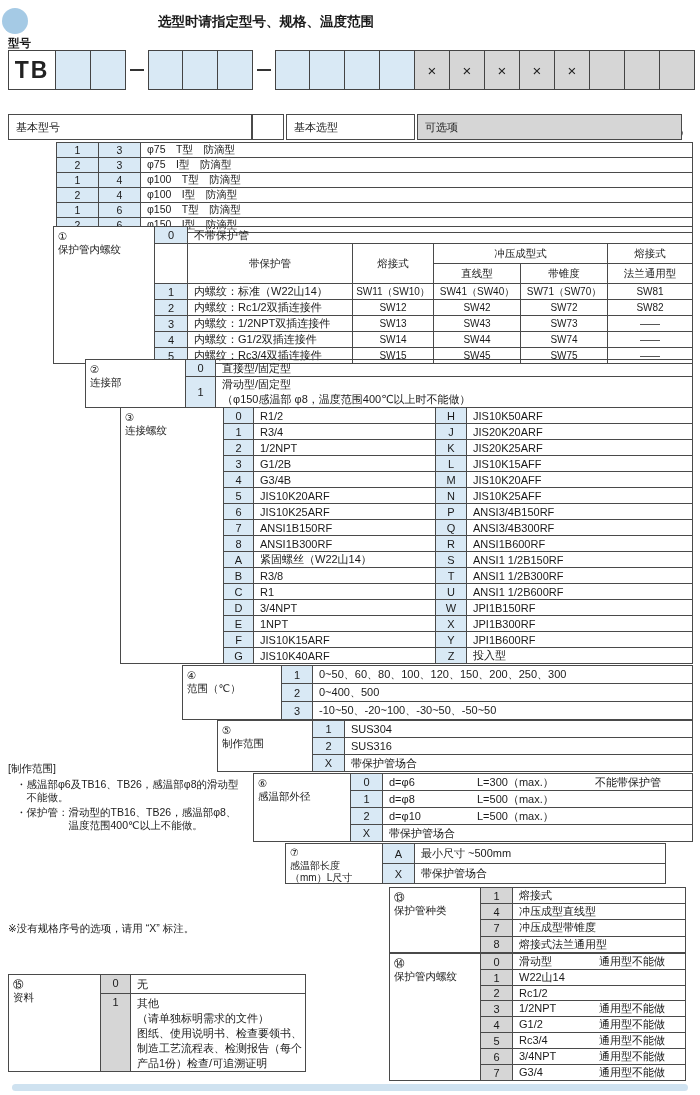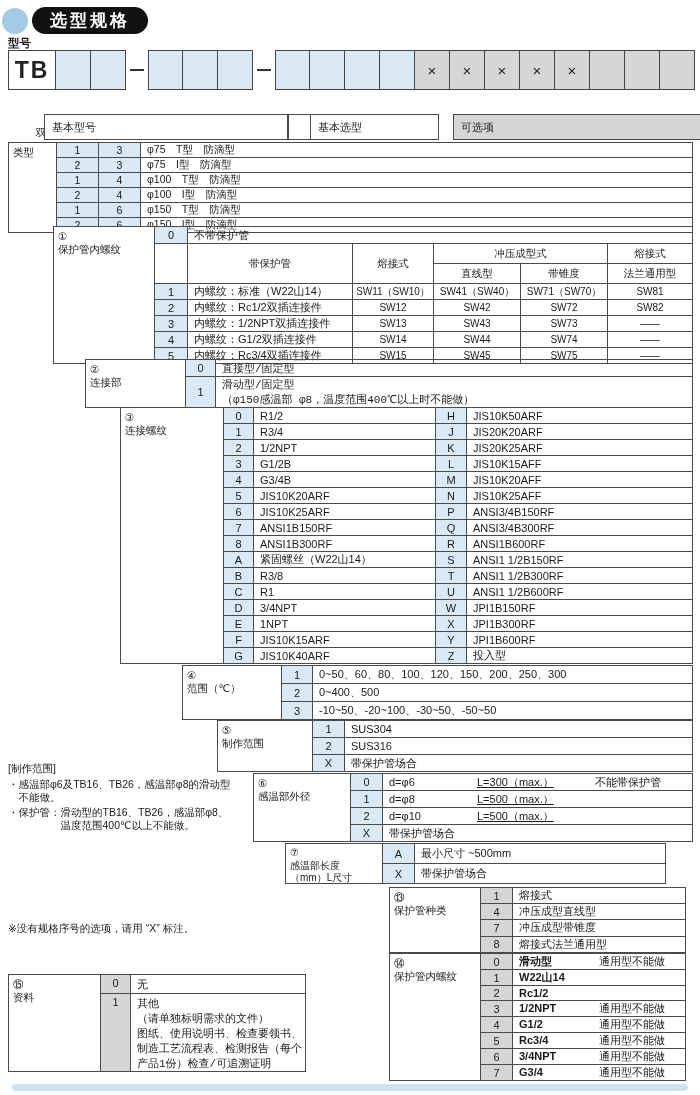--- a/index.html
+++ b/index.html
@@ -25,68 +25,68 @@
   .mb.blue{background:#d9e9f5;}
   .mb.gray{background:#d6d6d6;}
   .mdash{width:22px;display:flex;align-items:center;justify-content:center;}
   .mdash i{display:block;width:14px;height:2px;background:#333;}
   .crow{display:flex;font-size:10.5px;margin-top:32px;}
   .crow > div{text-align:center;}
   .crow .num{font-size:11px;}
 
   
   .hbox{position:absolute;height:26px;box-sizing:border-box;border:1px solid #4a4a4a;
-        font-size:11px;line-height:24px;padding-left:7px;background:#fff;margin-left:36px;}
+        font-size:11px;line-height:24px;padding-left:7px;background:#fff;}
   .hbox.grayb{background:#d6d6d6;}
 
   
   .sec{position:absolute;}
   .seclabel{position:absolute;left:0;top:0;bottom:0;box-sizing:border-box;
             border:1px solid #4a4a4a;border-right:none;background:#fff;
             font-size:10.5px;line-height:13px;padding:3px 4px;white-space:pre-line;}
   .sec table{border-collapse:collapse;table-layout:fixed;}
   .sec td{border:1px solid #4a4a4a;font-size:11px;padding:0 2px 0 6px;overflow:hidden;}
   td.c{padding:0;text-align:center;background:#d9e9f5;}
   td.cg{padding:0;text-align:center;background:#d6d6d6;}
   td.h{padding:0;text-align:center;background:#fff;font-size:10.5px;}
   td.v{padding:0;text-align:center;font-size:10px;white-space:nowrap;}
-  td.pre{white-space:pre-line;font-family:Liberation Mono, monospace;}
+  td.pre{white-space:pre-line;}
   .tt td{height:12.4px;font-size:10.5px;white-space:nowrap;}
   .t1 tbody.d td{height:15px;}
   .t1 .r0 td{height:16px;}
   .t1 .hr td{height:19px;}
   .t2 td{height:16px;}
   .t3 td{height:15px;white-space:nowrap;}
   .t4 td{height:17px;white-space:nowrap;}
   .t5 td{height:16px;}
   .t6 td{height:16px;}
   .t7 td{height:19px;}
   .t13 td{height:15.2px;}
   .t14 td{height:14.1px;}
   .t15 td{height:16px;}
   .t15 td.top{vertical-align:top;padding-top:2px;}
   .dpart{display:inline-block;width:88px;}
-  .lpart{display:inline-block;width:118px;text-decoration:underline;}
-  .vpart{display:inline-block;width:80px;font-weight:bold;}
+  .lpart{display:inline-block;width:118px;}
+  .vpart{display:inline-block;width:80px;}
 
   
   .ntitle{font-size:10.5px;}
   .nitem{font-size:10.5px;line-height:13px;white-space:pre-line;margin-bottom:2px;}
   .star{font-size:10.5px;line-height:15px;}
   .xnote{font-size:10.5px;}
 
   .footerbar{position:absolute;left:12px;top:1084px;width:676px;height:7px;border-radius:4px;background:#cfe2f0;}
 </style>
 </head>
 <body>
 
 <div id="page">
 
   <div class="circle"></div>
-  <div class="badge">选型规格</div>
+  <div class="subtitle">选型时请指定型号、规格、温度范围</div>
 
   <div class="abs modellabel" style="left:8px;top:36px">型号</div>
 
   <div class="abs mrow" style="left:8px;top:50px">
     <div class="mgrp">
       <div class="mb tbbox">TB</div>
       <div class="mb blue"></div>
       <div class="mb blue"></div>
     </div>
     <div class="mdash">
@@ -132,25 +132,24 @@
     <div class="num" style="width:35px">⑩</div>
     <div class="num" style="width:35px">⑪</div>
     <div class="num" style="width:35px">⑫</div>
     <div class="num" style="width:35px">⑬</div>
     <div class="num" style="width:35px">⑭</div>
     <div class="num" style="width:35px">⑮</div>
   </div>
 
   <div class="hbox" style="left:8px;top:114px;width:244px">基本型号</div>
   <div class="hbox" style="left:252px;top:114px;width:32px"></div>
-  <div class="hbox" style="left:274px;top:114px;width:129px">基本选型</div>
+  <div class="hbox" style="left:286px;top:114px;width:129px">基本选型</div>
   <div class="hbox grayb" style="left:417px;top:114px;width:265px">可选项</div>
 
   <div class="sec" style="left:8px;top:142px">
-    <div class="seclabel" style="width:48px">类型</div>
     <table class="tt" style="margin-left:48px;width:636px">
       <colgroup>
           <col style="width:42px">
           <col style="width:42px">
           <col style="width:552px">
         </colgroup>
       <tbody>
 
           <tr>
             <td class="c">1</td>
@@ -632,21 +631,21 @@
 （请单独标明需求的文件）
 图纸、使用说明书、检查要领书、
 制造工艺流程表、检测报告（每个
 产品1份）检查/可追溯证明</td>
           </tr>
         </tbody>
     </table>
   </div>
 
   <div class="abs ntitle" style="left:8px;top:762px">[制作范围]</div>
-  <div class="abs" style="left:8px;top:778px;width:272px">
+  <div class="abs" style="left:16px;top:778px;width:272px">
 
   <div class="nitem">・感温部φ6及TB16、TB26，感温部φ8的滑动型
 　不能做。</div>
       <div class="nitem">・保护管：滑动型的TB16、TB26，感温部φ8、
 　　　　　温度范围400℃以上不能做。</div>
     </div>
   <div class="abs xnote" style="left:8px;top:922px">※没有规格序号的选项，请用 “X” 标注。</div>
 
   <div class="footerbar"></div>
 

